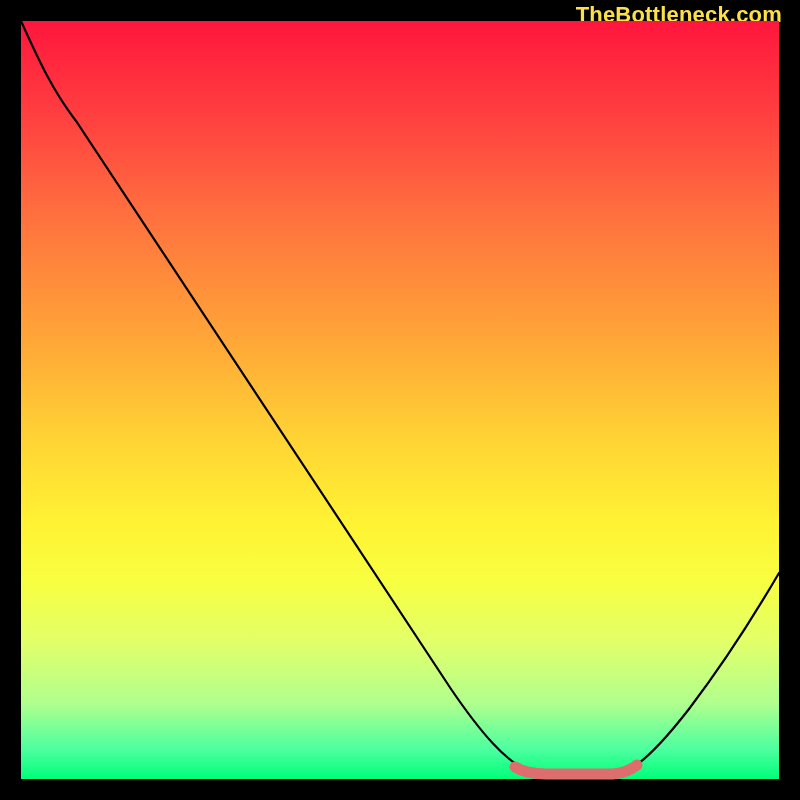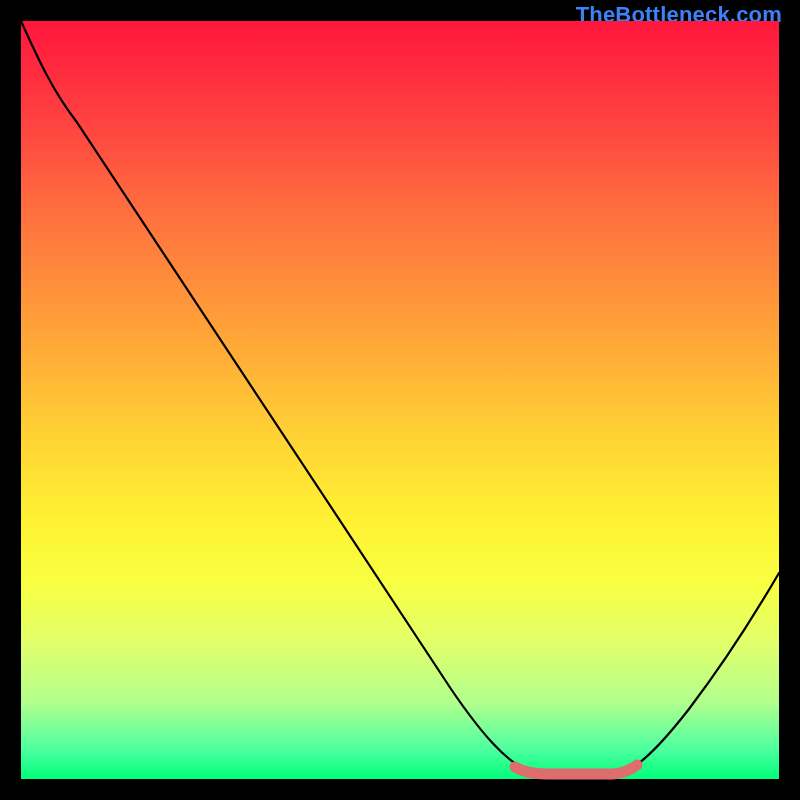--- a/index.html
+++ b/index.html
@@ -12,21 +12,21 @@
     background: #000;
   }
 
   .watermark {
     position: absolute;
     top: 2px;
     right: 18px;
     font-family: Arial, Helvetica, sans-serif;
     font-size: 22px;
     font-weight: 600;
-    color: #3b82f6;
+    color: #fde047;
     letter-spacing: 0.2px;
   }
 
   .plot {
     position: absolute;
     left: 21px;
     top: 21px;
     width: 758px;
     height: 758px;
     background: linear-gradient(to bottom,

